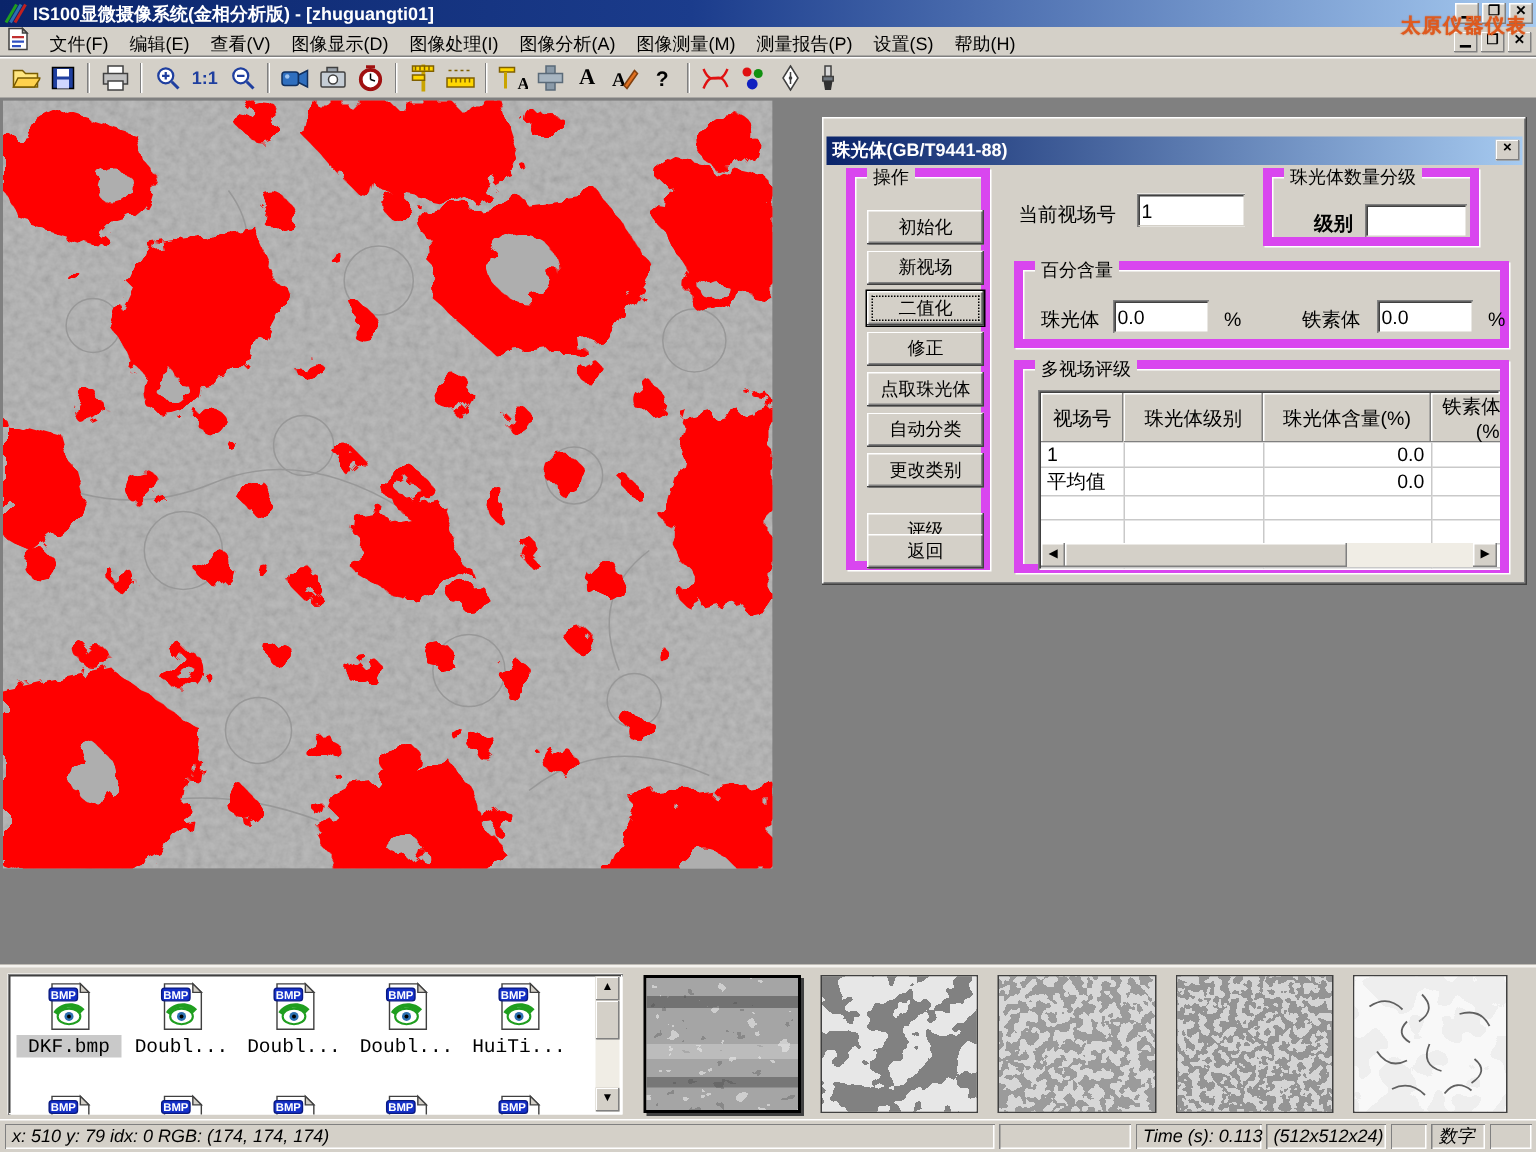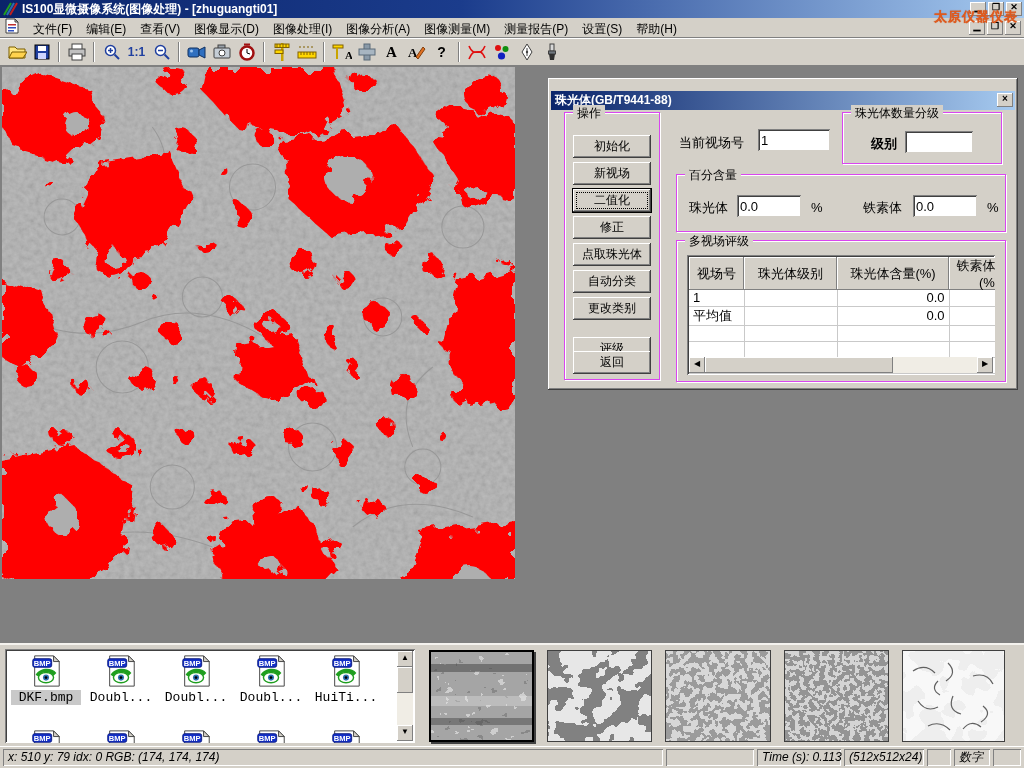--- a/index.html
+++ b/index.html
@@ -39,21 +39,21 @@
   
   .workspace { position:absolute; left:0; top:66px; width:1024px; height:577px; background:#808080; }
   .micrograph { position:absolute; left:2px; top:1px; width:513px; height:512px; display:block; }
 
   
   .dialog { position:absolute; left:548px; top:12px; width:470px; height:312px; }
   .dlg-title { position:absolute; left:3px; top:13px; right:3px; height:19px;
                background:linear-gradient(90deg,#0a246a,#a6caf0); color:#fff; font-weight:bold;
                display:flex; align-items:center; padding-left:4px; }
   .dlg-close { position:absolute; right:2px; top:2px; width:16px; height:14px; font-size:10px; line-height:12px; text-align:center; font-weight:bold; color:#000; }
-  .groupbox { position:absolute; border:1px solid #d946ef; box-shadow: inset 1px 1px 0 #fff, 1px 1px 0 #fff; }
+  .groupbox { position:absolute; border:6px solid #d946ef; box-shadow: inset 1px 1px 0 #fff, 1px 1px 0 #fff; }
   .grouplab { position:absolute; top:-8px; left:8px; background:#d4d0c8; padding:0 4px; font-size:12px; }
   .opbtn { position:absolute; left:8px; width:78px; height:23px; font-size:12px; }
   .opbtn.focused { box-shadow: 0 0 0 1px #000, inset -1px -1px #404040, inset 1px 1px #fff, inset -2px -2px #808080, inset 2px 2px #d4d0c8; }
   .opbtn.focused::after { content:""; position:absolute; inset:3px; border:1px dotted #000; }
   .dlg-label { position:absolute; font-size:13px; color:#000; }
   .dlg-input { position:absolute; border:0; outline:0; font:13px "Liberation Sans",sans-serif; padding:2px 3px; }
 
   
   .tablewrap { position:absolute; left:10px; top:14px; width:308px; height:120px; background:#fff;
                box-shadow: inset 1px 1px #808080, inset -1px -1px #fff, inset 2px 2px #404040; overflow:hidden; }
@@ -103,21 +103,21 @@
     </symbol>
   </defs>
 </svg>
 
 <div class="titlebar">
   <svg class="appicon" viewBox="0 0 16 14">
     <path d="M1 13 L8 1" stroke="#1f9e1f" stroke-width="2"></path>
     <path d="M4 13 L11 1" stroke="#2c6fb0" stroke-width="2"></path>
     <path d="M7 13 L14 1" stroke="#c02020" stroke-width="2"></path>
   </svg>
-  <span>IS100显微摄像系统(图像处理) - [zhuguangti01]</span>
+  <span>IS100显微摄像系统(金相分析版) - [zhuguangti01]</span>
   <div class="winbtns">
     <div class="winbtn raised1">▁</div>
     <div class="winbtn raised1">❐</div>
     <div class="winbtn raised1">✕</div>
   </div>
 </div>
 <div class="watermark">太原仪器仪表</div>
 
 <div class="menubar">
   <svg class="docicon" viewBox="0 0 16 16">
@@ -437,21 +437,21 @@
       <div class="opbtn btn" style="top:130px">点取珠光体</div>
       <div class="opbtn btn" style="top:157px">自动分类</div>
       <div class="opbtn btn" style="top:184px">更改类别</div>
       <div class="opbtn btn" style="top:224px">评级</div>
       <div class="opbtn btn" style="top:238px">返回</div>
     </div>
 
     <span class="dlg-label" style="left:131px; top:56px;">当前视场号</span>
     <input class="dlg-input field" style="left: 210px; top: 51px; width: 72px; height: 22px;" value="1">
 
-    <div class="groupbox" style="left:294px; top:34px; width:160px; height:52px;">
+    <div class="groupbox" style="left:294px; top:34px; width:144px; height:52px;">
       <span class="grouplab">珠光体数量分级</span>
       <span class="dlg-label" style="left:28px; top:22px;font-weight:bold;">级别</span>
       <input class="dlg-input field" style="left: 62px; top: 18px; width: 68px; height: 22px;" value="">
     </div>
 
     <div class="groupbox" style="left:128px; top:96px; width:330px; height:58px;">
       <span class="grouplab">百分含量</span>
       <span class="dlg-label" style="left:12px; top:24px;">珠光体</span>
       <input class="dlg-input field" style="left: 60px; top: 20px; width: 64px; height: 22px;" value="0.0">
       <span class="dlg-label" style="left:134px; top:25px;">%</span>

